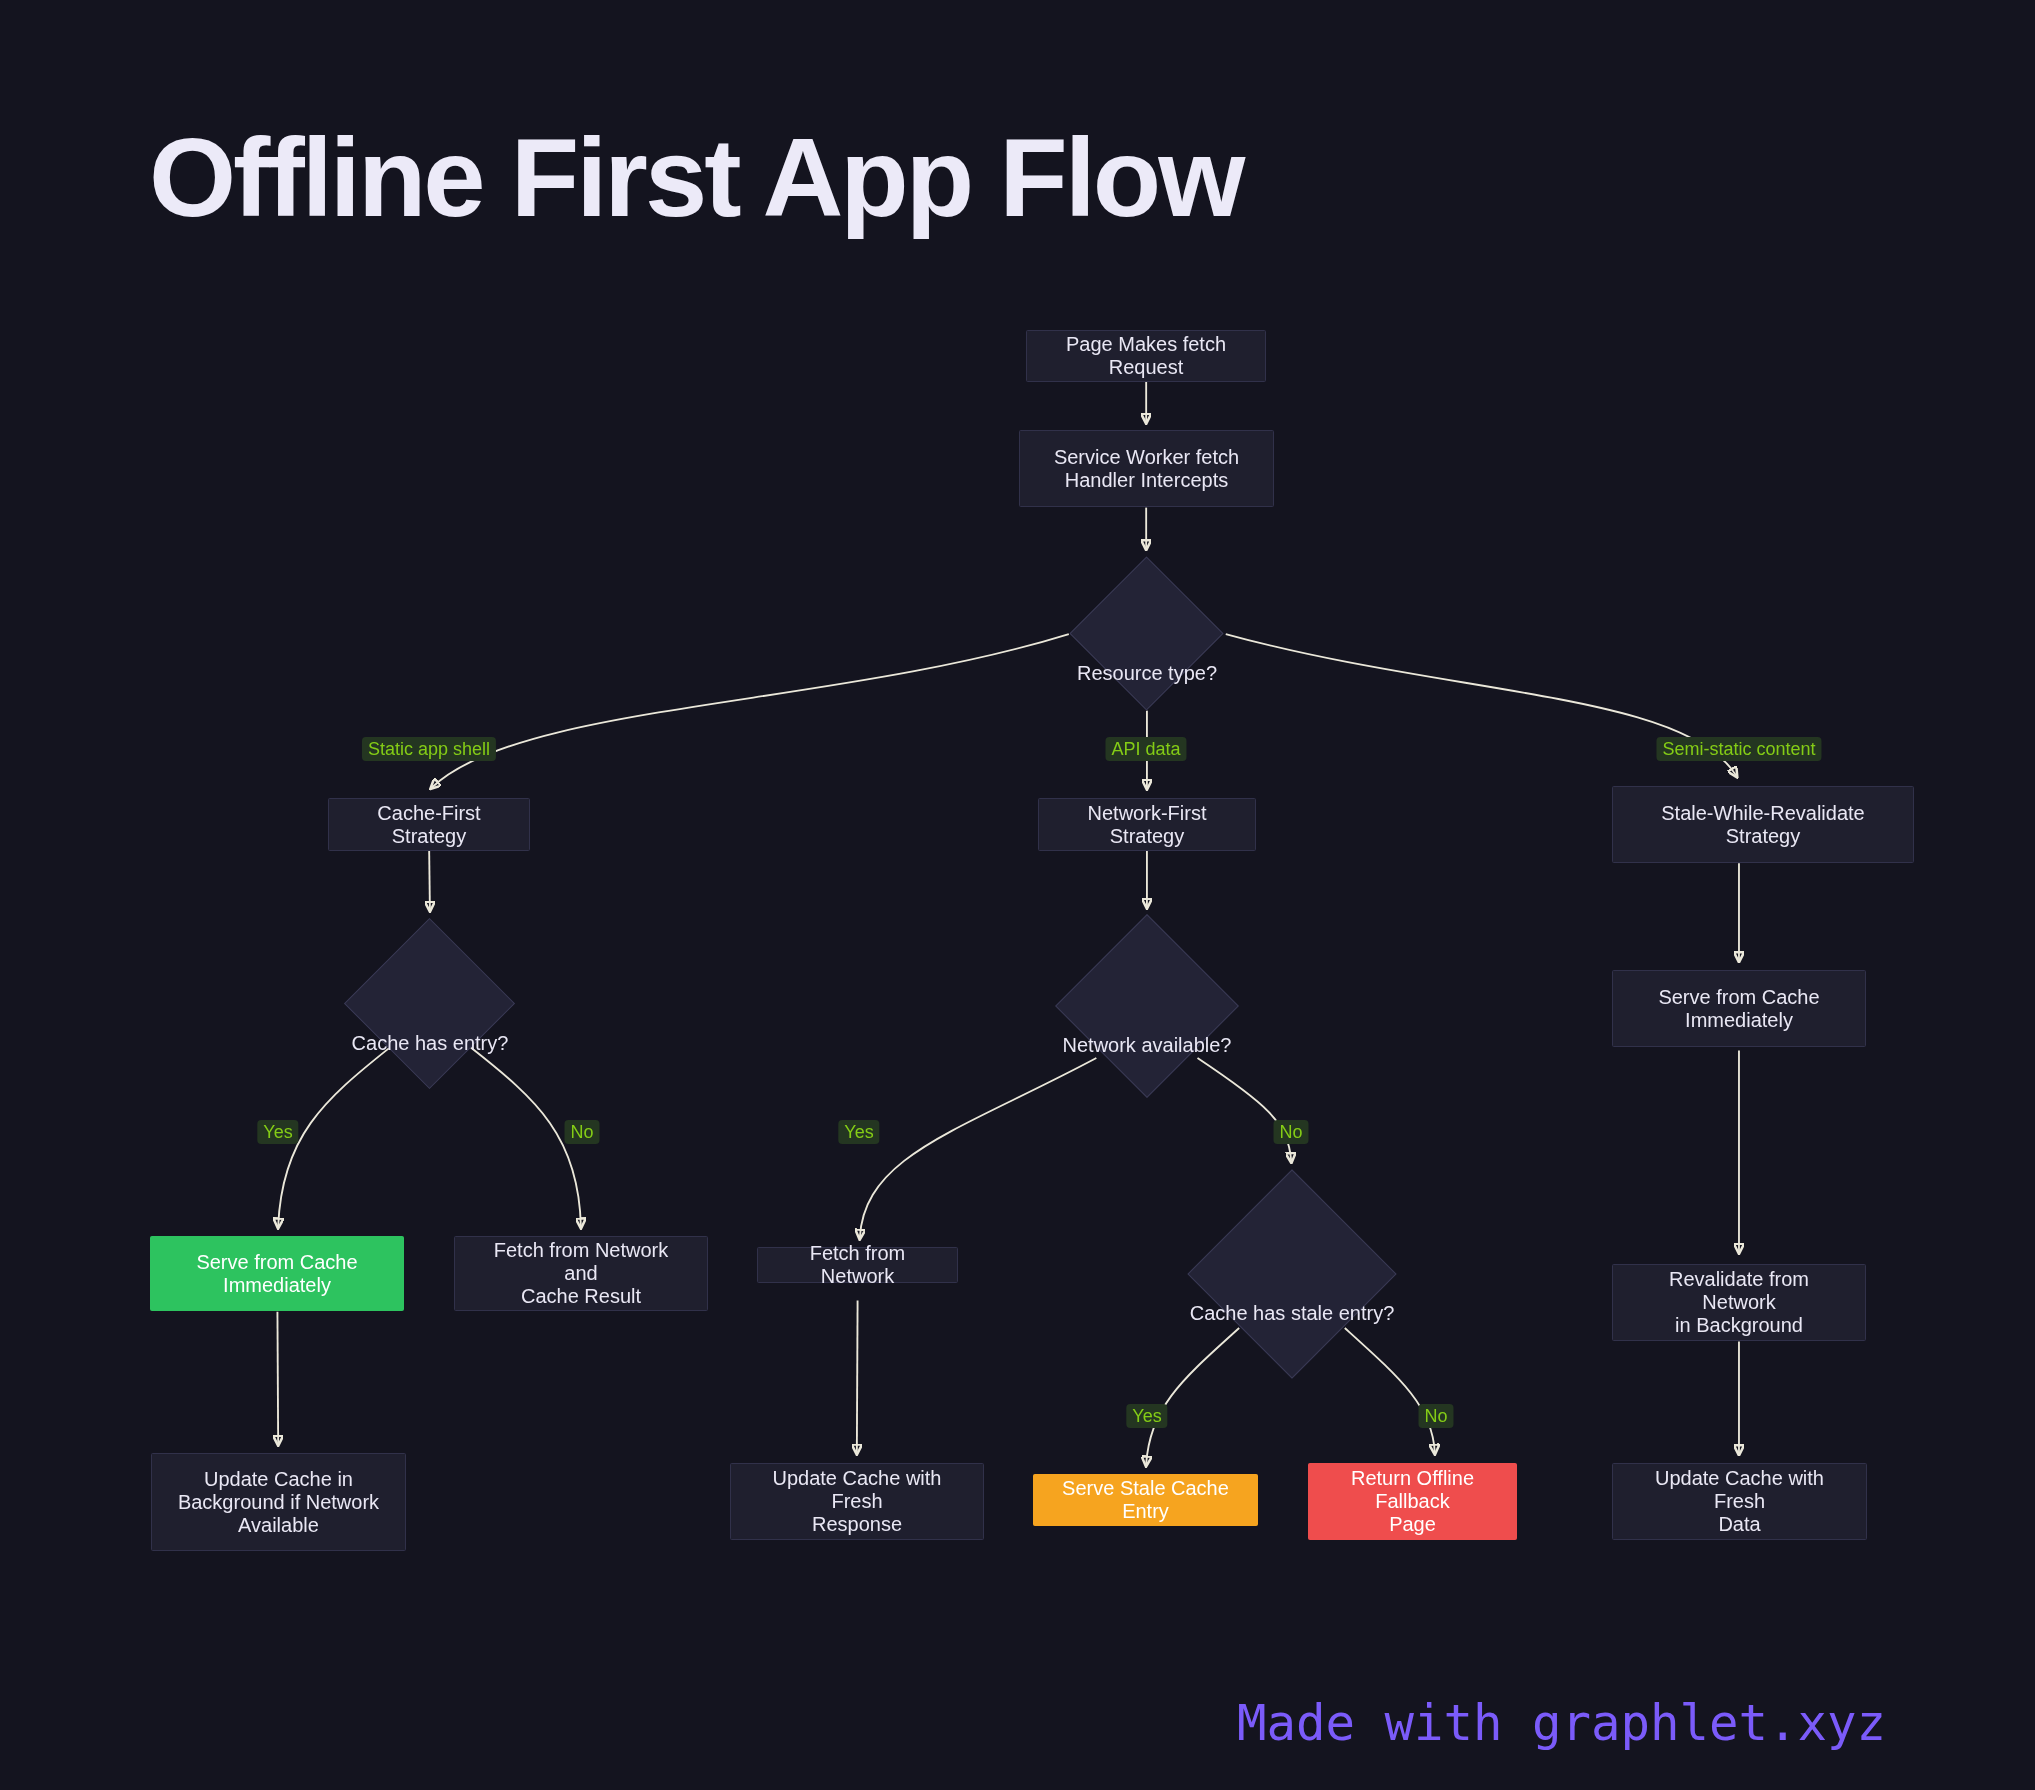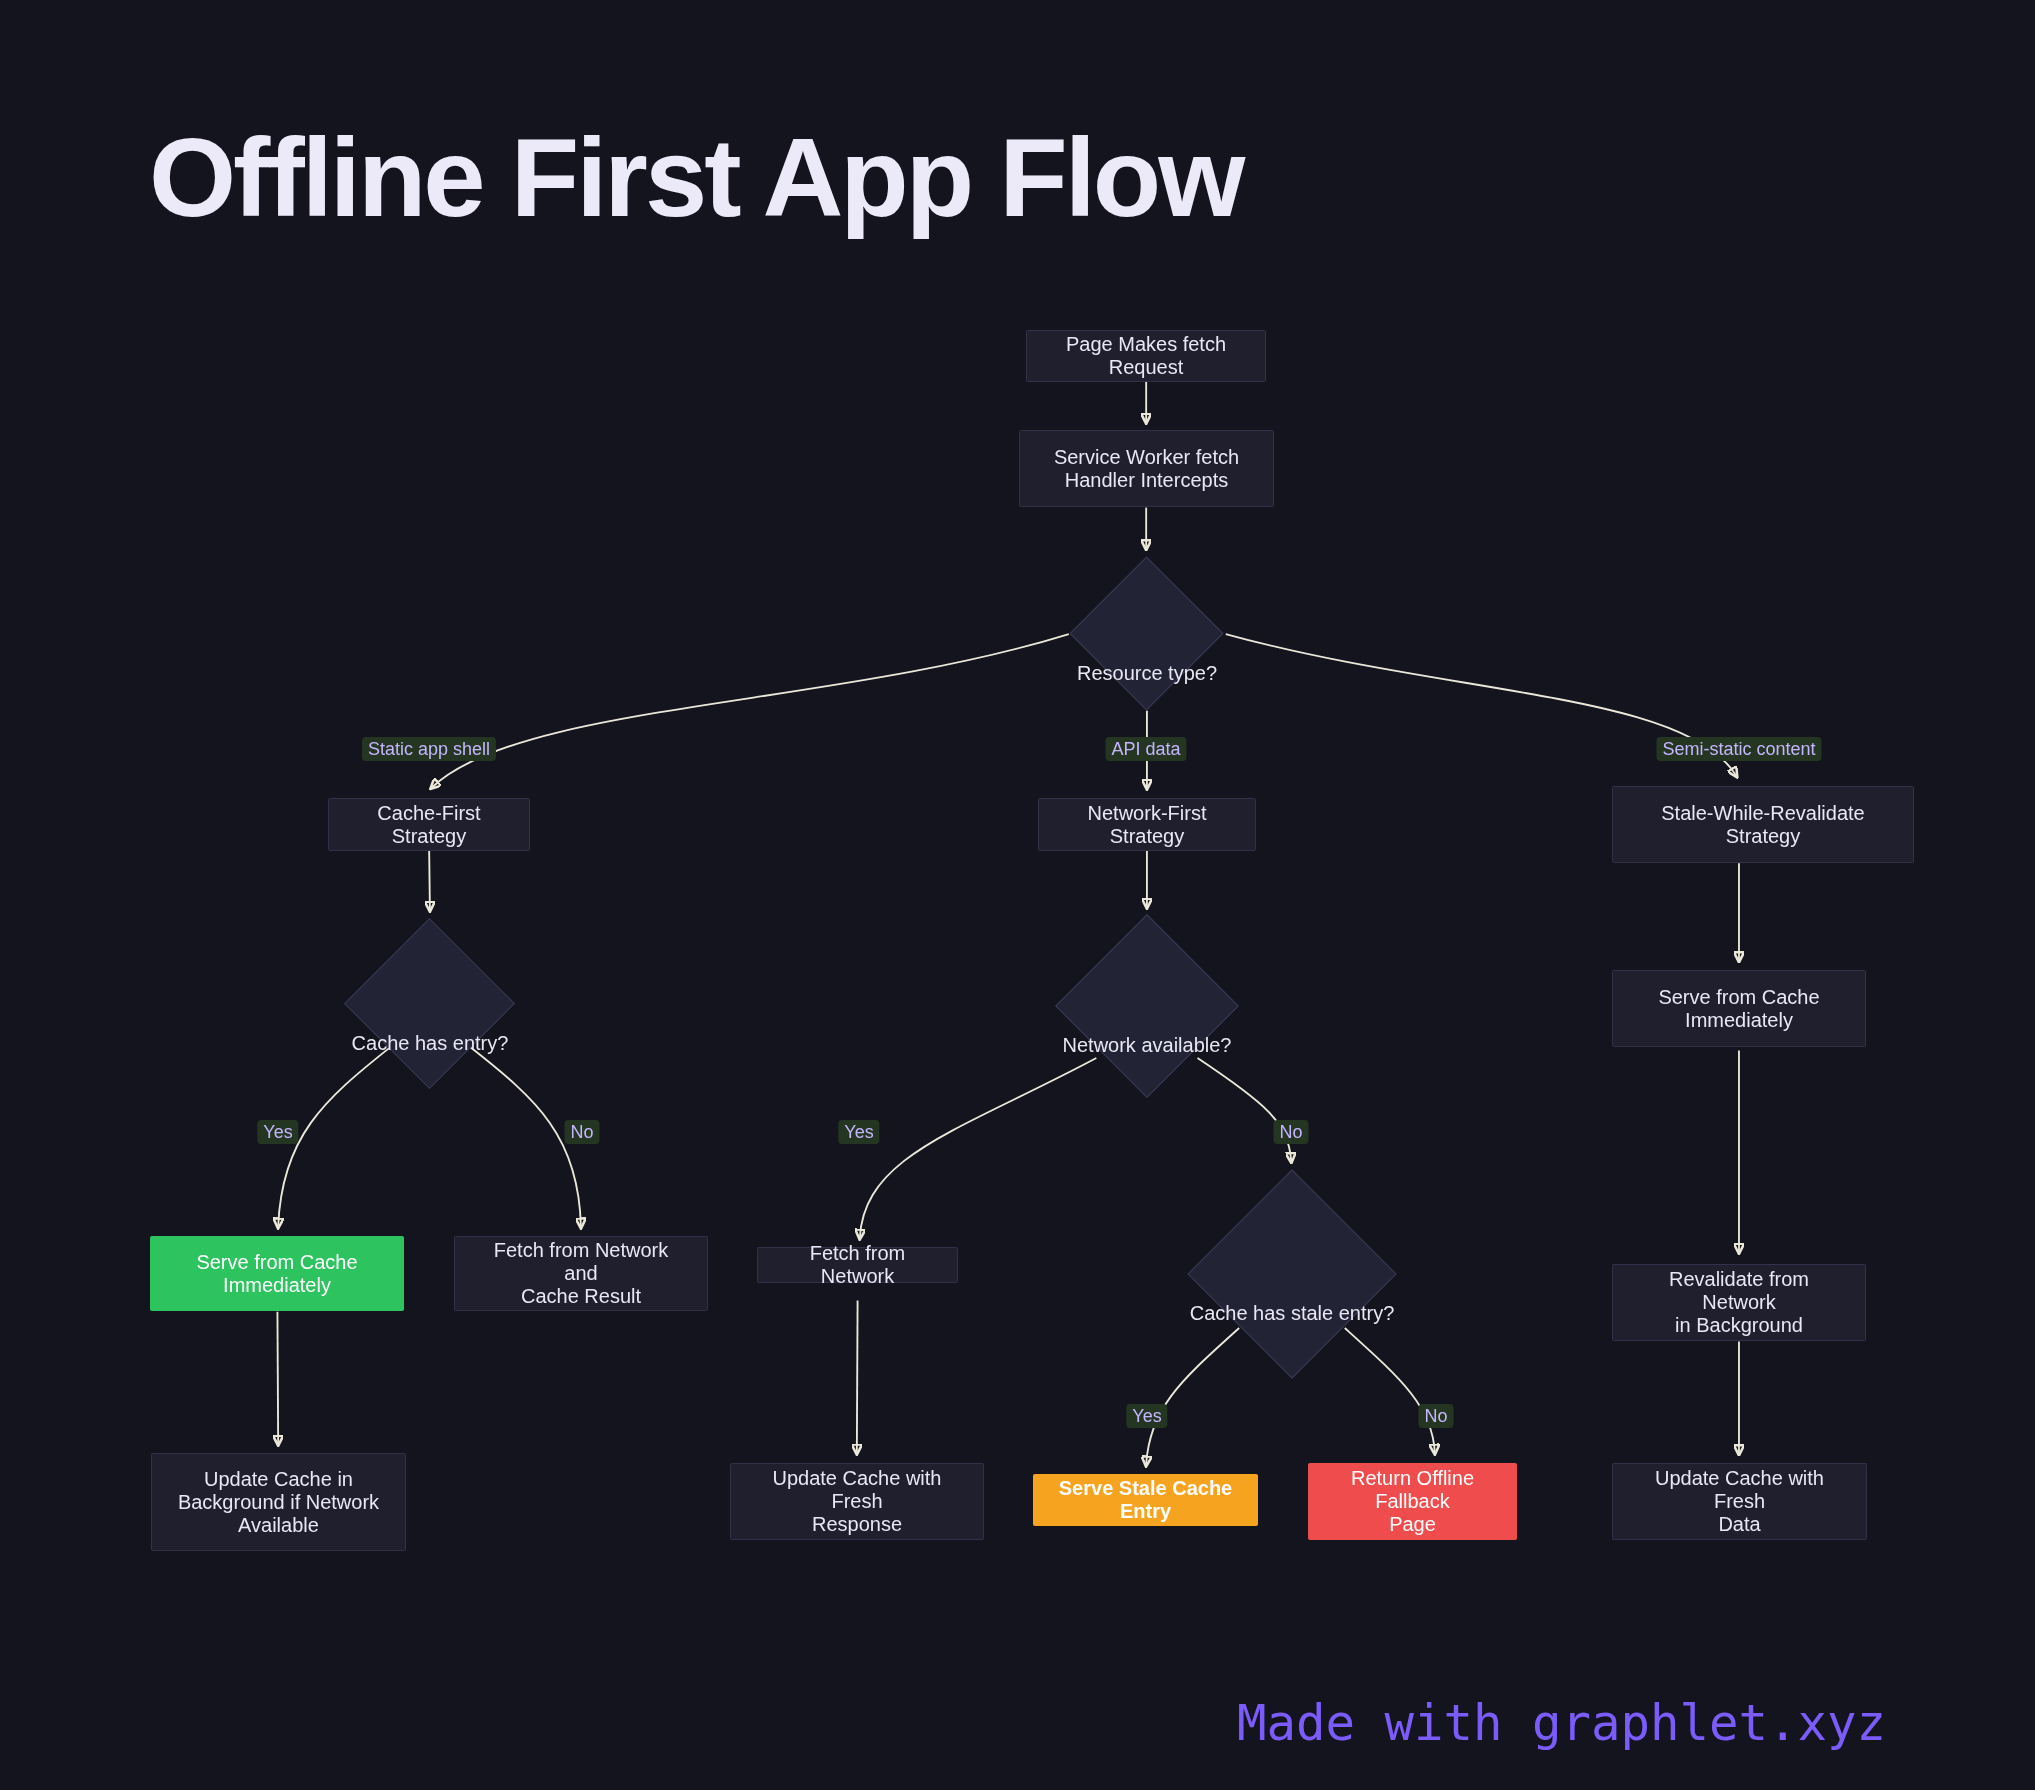--- a/index.html
+++ b/index.html
@@ -23,33 +23,33 @@
   }
   #edge-svg{position:absolute;left:0;top:0;width:2035px;height:1791px;}
   #edge-svg path{fill:none;stroke:var(--edge);stroke-width:2.5px;}
   .node{
     position:absolute;display:flex;align-items:center;justify-content:center;
     background:var(--box-fill);border:1.5px solid var(--box-border);border-radius:1.5px;
     font-size:20px;line-height:23px;text-align:center;white-space:pre-line;
     color:var(--text);padding:6px 20px;
   }
   .node.green{background:var(--green);border-color:var(--green);color:#ffffff;}
-  .node.orange{background:var(--orange);border-color:var(--orange);color:#ffffff;font-weight:bold;}
+  .node.orange{background:var(--orange);border-color:var(--orange);color:#ffffff;}
   .node.red{background:var(--red);border-color:var(--red);color:#ffffff;}
   .diamond{
     position:absolute;transform:rotate(45deg);
     background:var(--diamond-fill);border:1.5px solid var(--diamond-border);
   }
   .dlabel{
     position:absolute;transform:translate(-50%,-50%);
     font-size:20px;color:var(--text);white-space:nowrap;text-align:center;margin-top:39px;
   }
   .elabel{
     position:absolute;transform:translate(-50%,-50%);
-    background:var(--label-bg);color:#c4b5fd;
+    background:var(--label-bg);color:#84cc16;
     font-size:18px;line-height:18px;padding:3px 6px;border-radius:4px;
     white-space:nowrap;
   }
   .footer-credit{
     position:absolute;right:149px;top:1695px;
     font-family:"DejaVu Sans Mono","Liberation Mono",monospace;
     font-size:49px;color:var(--accent);white-space:nowrap;
   }
 </style>
 </head>

